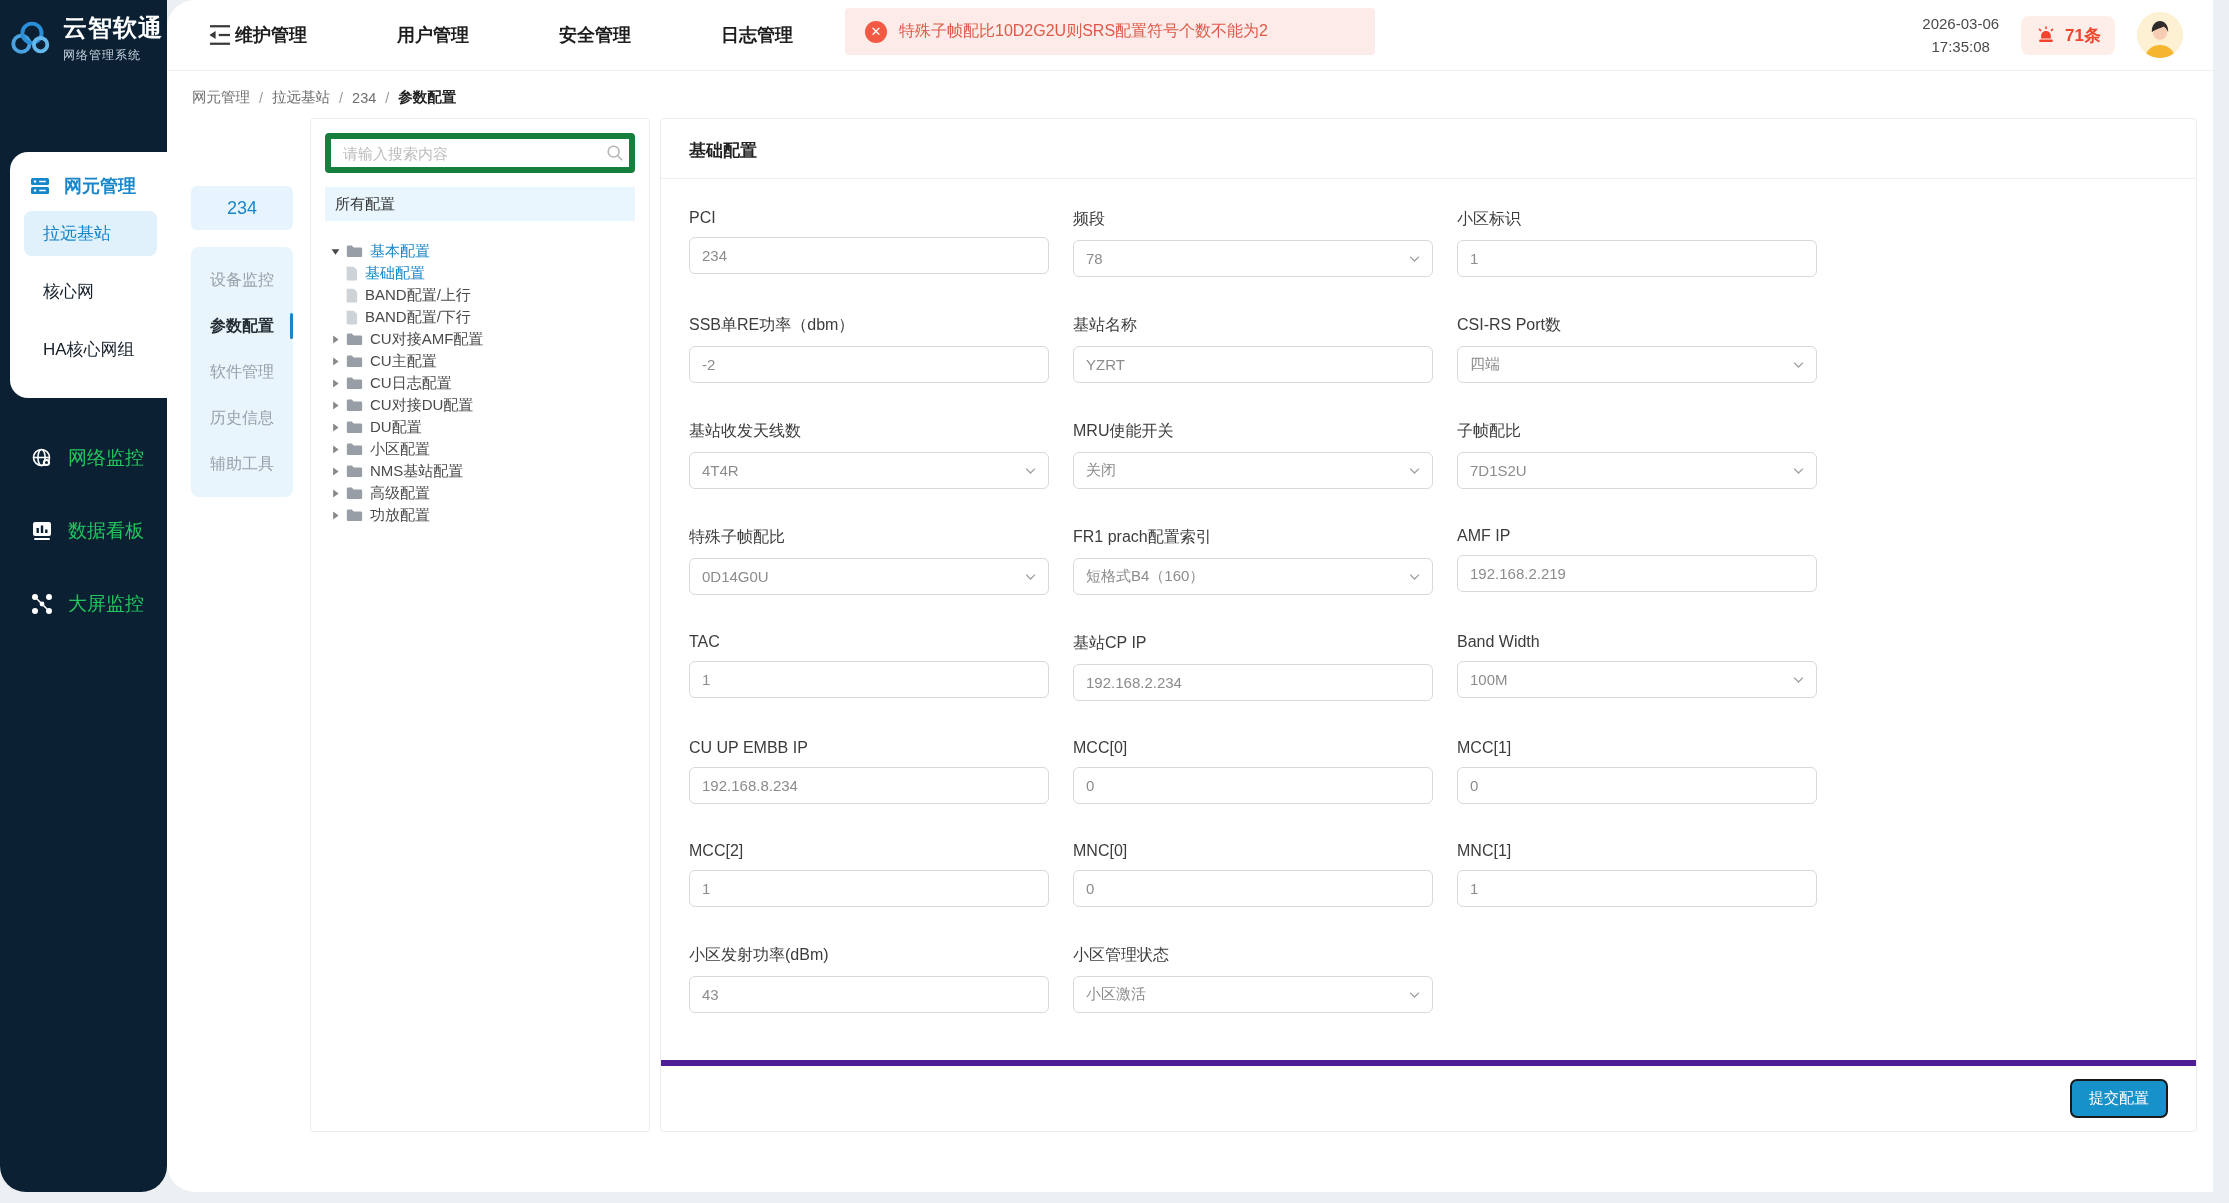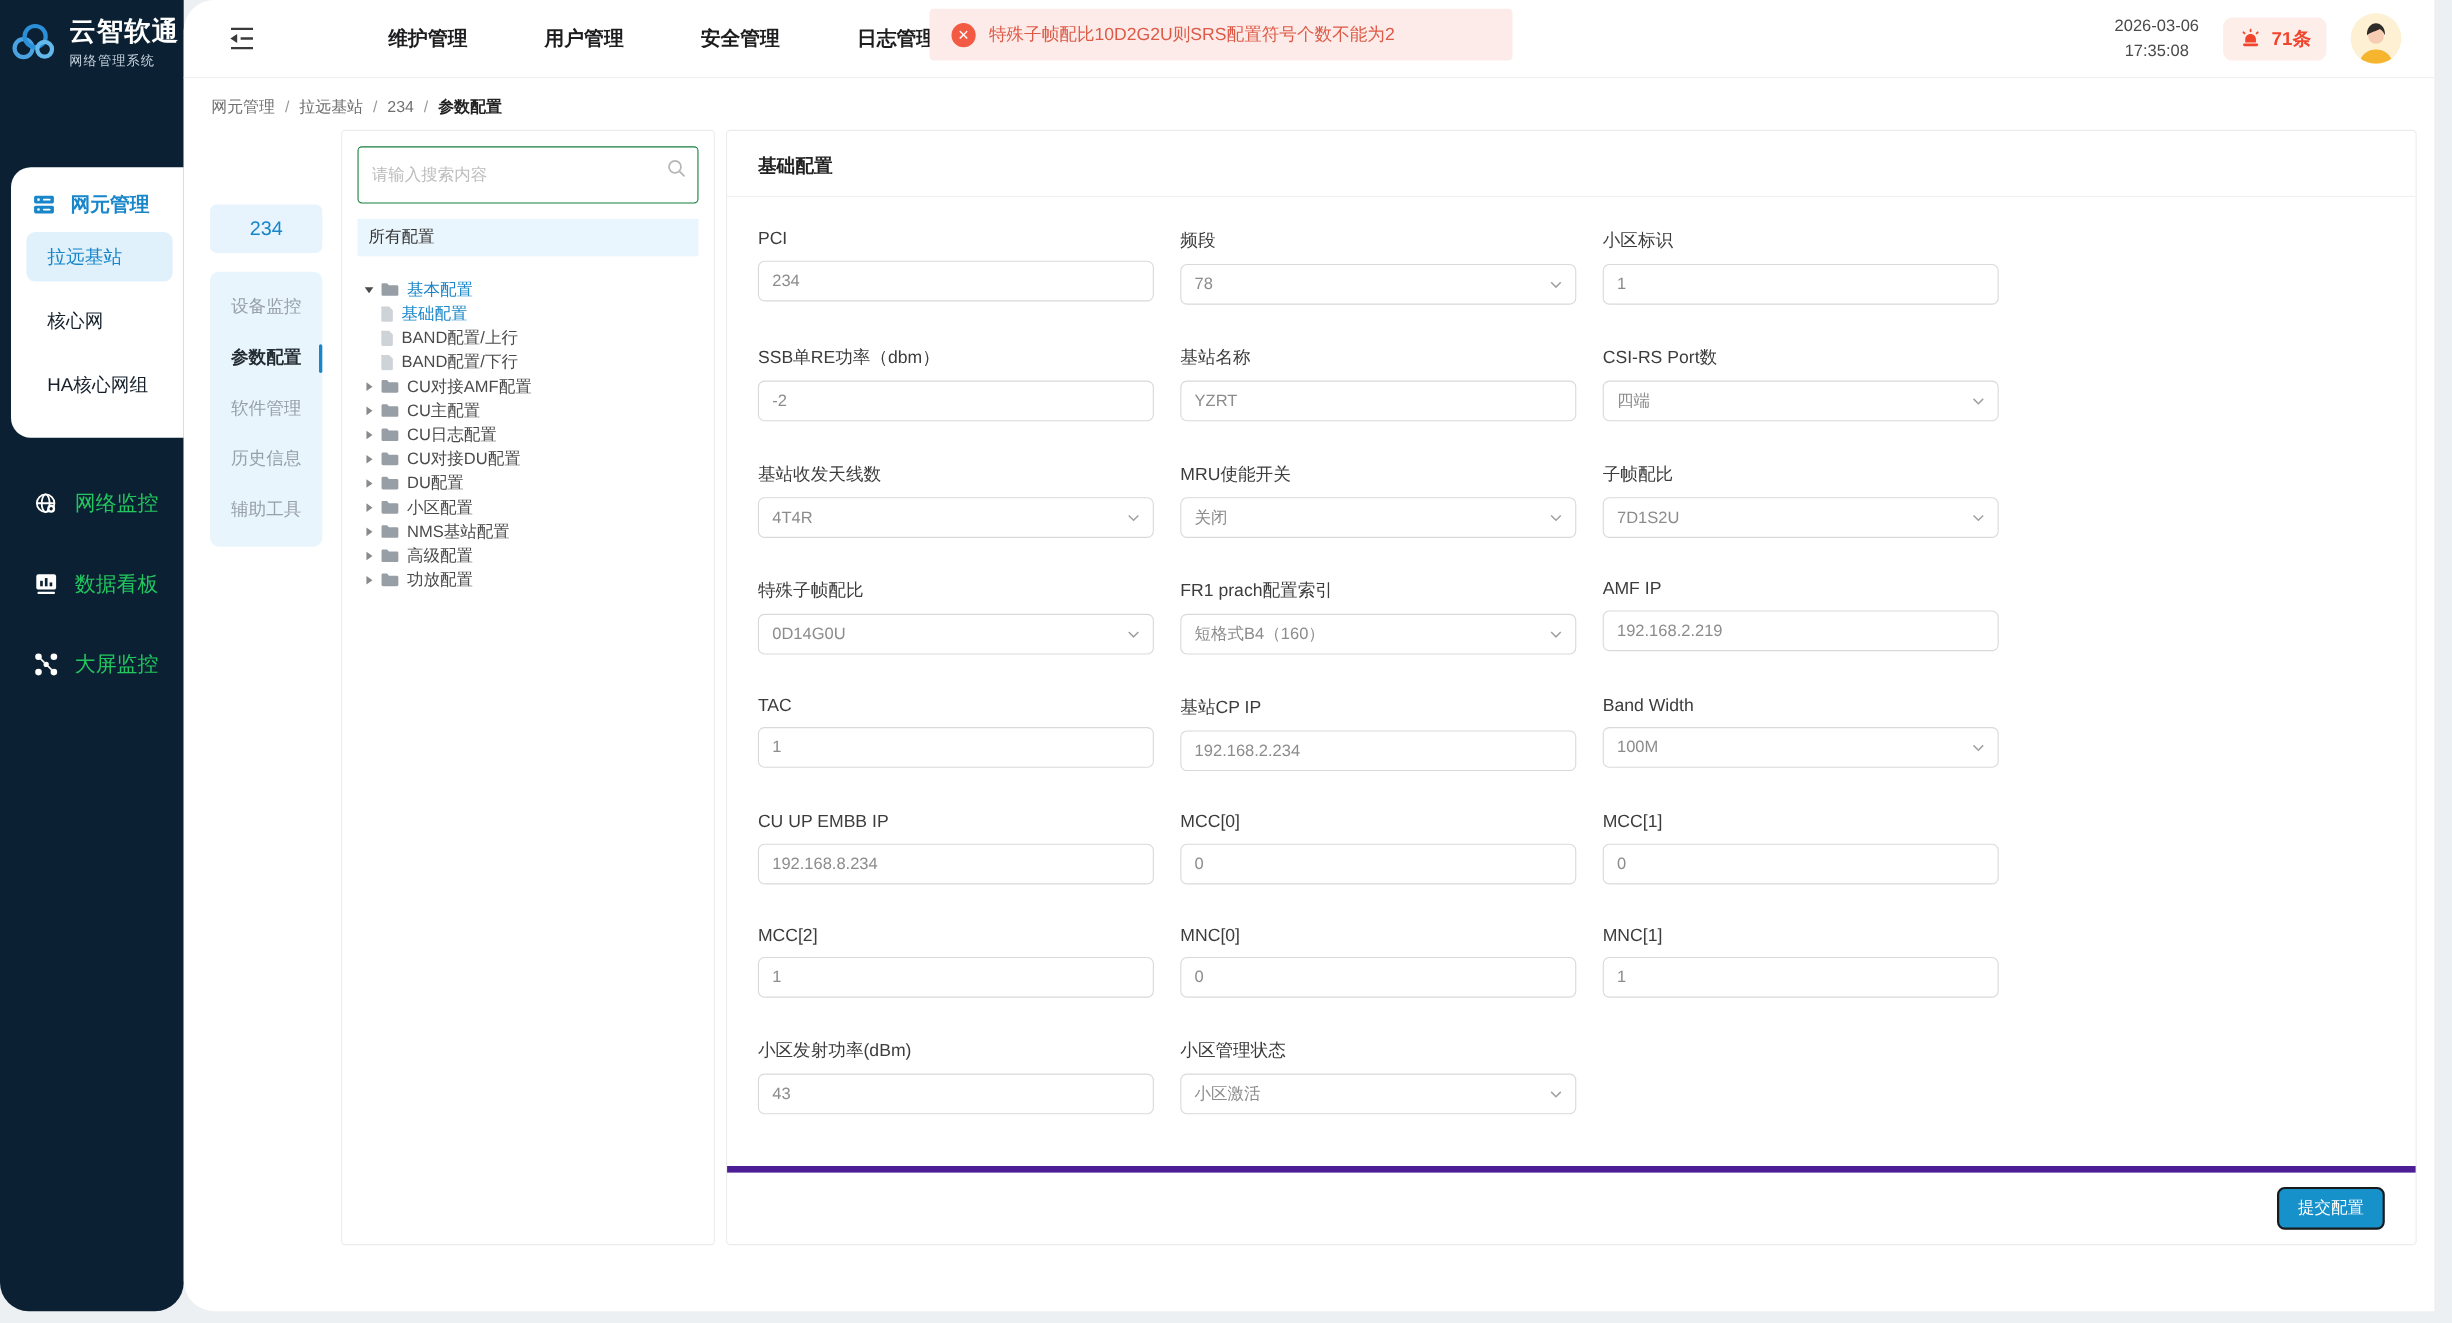--- a/index.html
+++ b/index.html
@@ -19,21 +19,21 @@
   .side-head{display:flex;align-items:center;gap:12px;padding-left:18px;color:#1886c9;font-size:18px;font-weight:700;}
   .side-child{margin:13px 10px 0 14px;padding:11px 0 11px 19px;font-size:17px;color:#15202b;border-radius:8px;cursor:pointer;}
   .side-child.active{background:#e1f1fc;color:#1886c9;}
   .side-link{margin:47px 0 0 20px;display:flex;align-items:center;gap:14px;color:#22c55e;font-size:19px;font-weight:500;cursor:pointer;}
   .side-link:first-of-type{margin-top:40px;}
   
   .main{position:absolute;left:167px;top:0;right:16px;bottom:11px;background:#fff;border-radius:28px 0 0 28px;}
   
   .topbar{position:relative;height:70px;border-bottom:1px solid #f0f0f0;display:flex;align-items:center;}
   .fold{margin-left:38px;display:flex;align-items:center;cursor:pointer;}
-  .topmenu{display:flex;gap:70px;margin-left:118px;}
+  .topmenu{display:flex;gap:90px;}
   .menu-item{font-size:18px;font-weight:600;color:#1d1d1f;cursor:pointer;}
   .toast{position:absolute;left:678px;top:8px;height:47px;width:490px;background:#fcebe8;border-radius:4px;
     display:flex;align-items:center;padding:0 20px;z-index:5;}
   .toast-icon{width:22px;height:22px;border-radius:50%;background:#f25a43;color:#fff;font-size:13px;font-weight:700;
     display:flex;align-items:center;justify-content:center;margin-right:12px;flex:0 0 auto;}
   .toast-text{color:#dd5a47;font-size:16px;white-space:nowrap;}
   .top-right{position:absolute;right:30px;top:0;height:70px;display:flex;align-items:center;gap:22px;}
   .datetime{font-size:15px;color:#4a4a4a;text-align:center;line-height:1.55;}
   .alarm{display:flex;align-items:center;gap:8px;background:#fdeeea;border-radius:8px;padding:8px 14px;cursor:pointer;}
   .alarm-count{color:#f1442c;font-size:17px;font-weight:600;}
@@ -47,21 +47,21 @@
   
   .station-tab{position:absolute;left:24px;top:116px;width:102px;height:44px;line-height:44px;text-align:center;
     background:#e7f4fd;color:#1886c9;font-size:18px;border-radius:6px;cursor:pointer;}
   .station-menu{position:absolute;left:24px;top:177px;width:102px;background:#e9f5fc;border-radius:8px;padding:10px 0;}
   .station-item{position:relative;height:46px;line-height:46px;text-align:center;font-size:16px;color:#98a0a8;cursor:pointer;}
   .station-item.active{color:#242c33;font-weight:700;}
   .station-item.active::after{content:"";position:absolute;right:0;top:10px;bottom:10px;width:3.5px;background:#1886c9;border-radius:2px;}
   
   .tree-card{position:absolute;left:143px;top:48px;width:340px;bottom:60px;background:#fff;border:1px solid #ececec;border-radius:4px;padding:14px;box-sizing:border-box;}
   .search{position:relative;}
-  .search input{width:100%;height:52px;box-sizing:border-box;border:1px solid #15803d;border-radius:4px;
+  .search input{width:100%;height:40px;box-sizing:border-box;border:6px solid #15803d;border-radius:4px;
     padding:0 36px 0 12px;font-size:15px;color:#555;outline:none;font-family:inherit;}
   .search input::placeholder{color:#bdbdbd;}
   .search .sicon{position:absolute;right:10px;top:10px;}
   .tree-root{margin-top:14px;height:34px;line-height:34px;background:#eaf6fd;padding:0 10px;font-size:15px;color:#333;}
   .tree{margin-top:19px;}
   .tnode{display:flex;align-items:center;height:22px;font-size:15px;color:#4a4a4a;cursor:pointer;padding-left:4px;}
   .tnode .tlabel{margin-left:7px;white-space:nowrap;}
   .tnode.tactive{color:#1886c9;}
   .tarrow{width:13px;display:flex;justify-content:center;flex:0 0 auto;margin-right:4px;}
   .tspacer{width:17px;flex:0 0 auto;}

